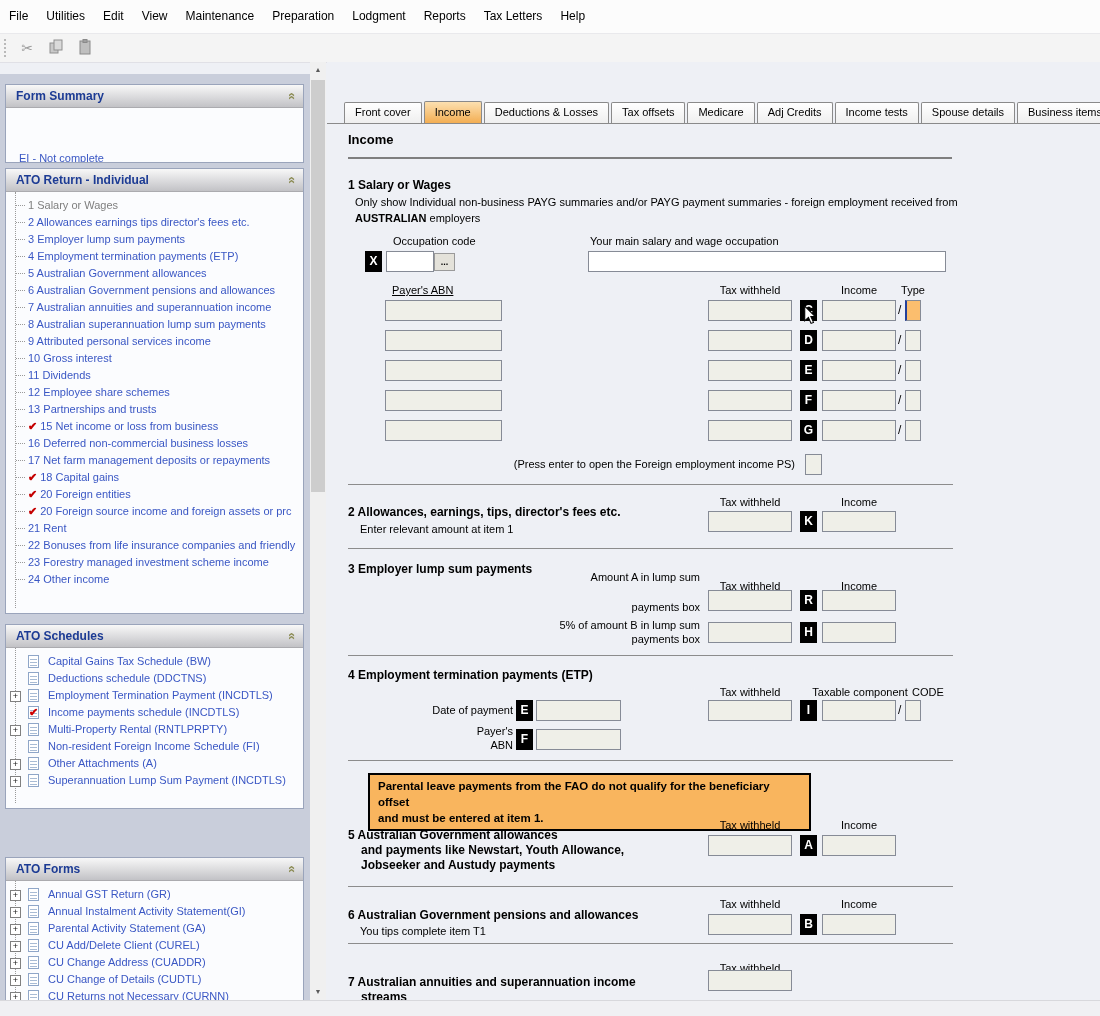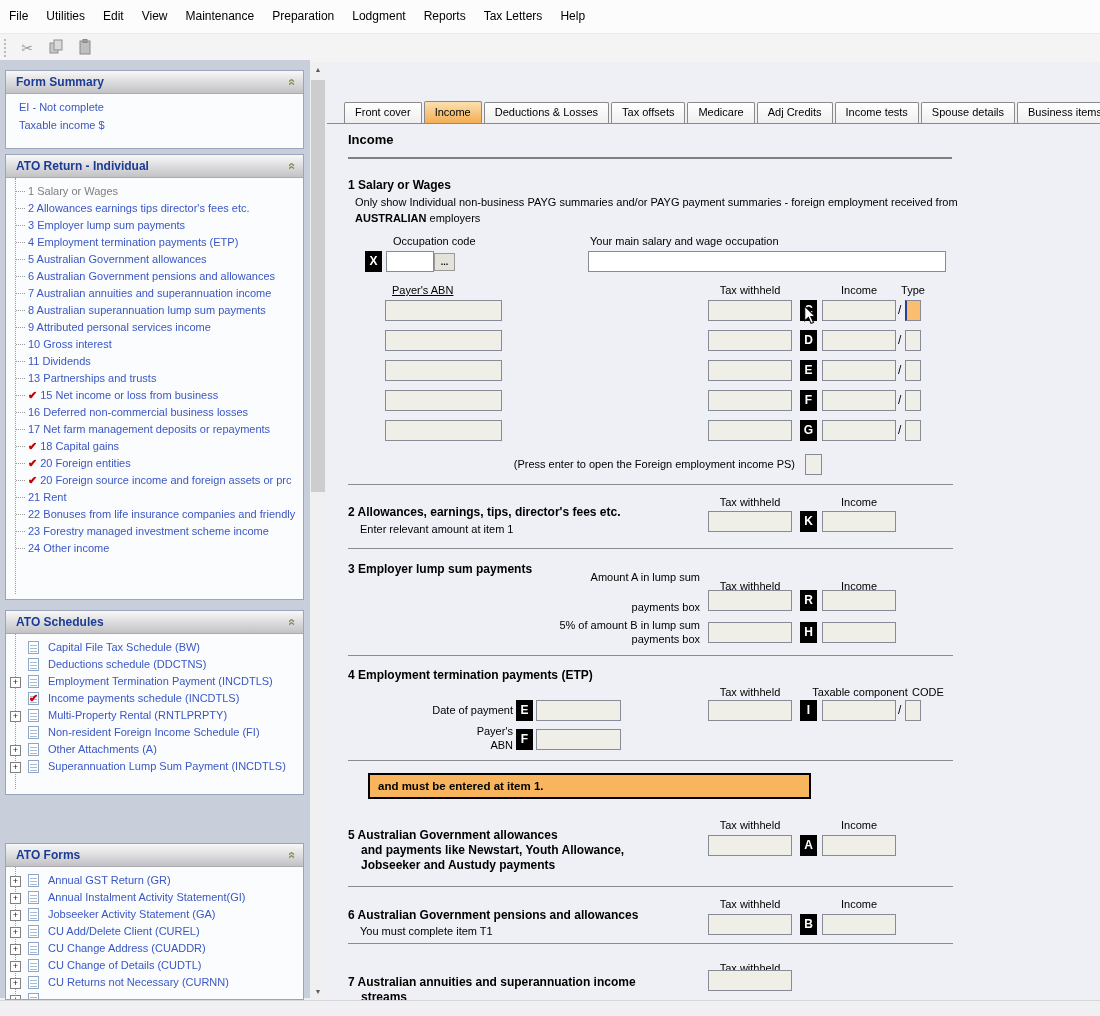--- a/index.html
+++ b/index.html
@@ -7,28 +7,28 @@
           font-family:"Liberation Sans",sans-serif;color:#000;}
   
   .menubar{position:absolute;left:0;top:0;width:1100px;height:33px;background:#FCFCFC;
            border-bottom:1px solid #E9E9EC;display:flex;align-items:center;}
   .mitem{font-size:12px;padding:0 9px;line-height:33px;cursor:default;}
   .toolbar{position:absolute;left:0;top:34px;width:1100px;height:28px;background:#F4F4F4;
            border-bottom:1px solid #E0E0E6;display:flex;align-items:center;}
   .grip{width:3px;height:18px;border-left:2px dotted #B9B9B9;margin:0 8px 0 4px;}
   .tbicon{width:20px;height:18px;margin-right:9px;color:#9B9B9B;font-size:14px;line-height:18px;text-align:center;}
   
-  .sidewrap{position:absolute;left:0;top:60px;width:310px;height:938px;background:#C9CEDB;}
+  .sidewrap{position:absolute;left:0;top:74px;width:310px;height:938px;background:#C9CEDB;}
   .panel{position:absolute;left:5px;width:299px;background:#FBFCFE;border:1px solid #9AA4BB;box-sizing:border-box;}
   .phead{height:22px;background:linear-gradient(#F8F8F8,#C2C2C6);border-bottom:1px solid #ABABAF;
          display:flex;align-items:center;justify-content:space-between;padding:0 8px 0 10px;}
   .ptitle{font-size:12px;font-weight:bold;color:#1C3B94;}
   .chev{display:inline-block;transform:rotate(90deg);color:#8C8C55;font-weight:bold;font-size:13px;line-height:10px;}
   .pbody{position:relative;overflow:hidden;}
-  .fslink{font-size:11px;color:#3A57C4;padding:3px 0 3px 13px;cursor:default;}
+  .fslink{font-size:11px;color:#3A57C4;padding:3px 0 3px 13px;cursor:default;margin-top:37px;}
   .treelist{padding-top:5px;}
   .treelist::before{content:"";position:absolute;left:9px;top:0;bottom:5px;border-left:1px dotted #9A9A9A;}
   .titem{height:17px;line-height:17px;font-size:11px;color:#3A57C4;white-space:nowrap;overflow:hidden;padding-left:10px;}
   .titem .hline{display:inline-block;width:9px;height:1px;border-top:1px dotted #9A9A9A;vertical-align:middle;margin-right:3px;}
   .titem.dim .tlabel{color:#7F7F7F;}
   .tcheck{color:#C40000;font-weight:bold;font-size:11px;margin-right:3px;}
   .sitem{position:relative;height:17px;line-height:17px;font-size:11px;color:#3A57C4;white-space:nowrap;overflow:hidden;padding-left:42px;}
   .sitem .pb{position:absolute;left:4px;top:4px;width:9px;height:9px;box-sizing:content-box;border:1px solid #808080;
              background:#fff;font-size:9px;line-height:9px;text-align:center;color:#222;}
   .sitem .doc{position:absolute;left:22px;top:2px;width:11px;height:13px;background:#fff;border:1px solid #8FA6C8;box-sizing:border-box;}
@@ -170,20 +170,23 @@
           </div>
 
           <div class="titem">
             <span class="hline"></span><span class="tlabel">10 Gross interest</span>
           </div>
 
           <div class="titem">
             <span class="hline"></span><span class="tlabel">11 Dividends</span>
           </div>
 
+          <div class="titem">
+            <span class="hline"></span><span class="tlabel">12 Employee share schemes</span>
+          </div>
 
           <div class="titem">
             <span class="hline"></span><span class="tlabel">13 Partnerships and trusts</span>
           </div>
 
 
           <div class="titem">
             <span class="hline"></span><span class="tcheck">✔</span><span class="tlabel">15 Net income or loss from business</span>
           </div>
 
@@ -231,21 +234,21 @@
         <span class="chev">«</span>
       </div>
       <div class="pbody treelist" style="height:155px;">
 
           <div class="sitem">
             
             <span class="doc">
               <i></i>
             </span>
             
-            <span>Capital File Tax Schedule (BW)</span>
+            <span>Capital Gains Tax Schedule (BW)</span>
           </div>
 
           <div class="sitem">
             
             <span class="doc">
               <i></i>
             </span>
             
             <span>Deductions schedule (DDCTNS)</span>
           </div>
@@ -327,21 +330,21 @@
               <i></i>
             </span>
             <span>Annual Instalment Activity Statement(GI)</span>
           </div>
 
           <div class="sitem">
             <span class="pb">+</span>
             <span class="doc">
               <i></i>
             </span>
-            <span>Jobseeker Activity Statement (GA)</span>
+            <span>Parental Activity Statement (GA)</span>
           </div>
 
           <div class="sitem">
             <span class="pb">+</span>
             <span class="doc">
               <i></i>
             </span>
             <span>CU Add/Delete Client (CUREL)</span>
           </div>
 
@@ -509,37 +512,38 @@
       <input class="inp" style="left: 474px; top: 576px; width: 74px;">
       <span class="slash" style="left:550px;top:579px;">/</span>
       <input class="inp" style="left: 557px; top: 576px; width: 16px;">
       <div class="lbl rr" style="left:0;top:601px;width:165px;">Payer's</div>
       <div class="lbl rr" style="left:0;top:615px;width:165px;">ABN</div>
       <span class="badge" style="left:168px;top:605px;">F</span>
       <input class="inp" style="left: 188px; top: 605px; width: 85px;">
       <div class="sep" style="top:636px;"></div>
 
       <div class="warn">
+        <div>Parental leave payments from the FAO do not qualify for the beneficiary offset</div>
         <div>and must be entered at item 1.</div>
       </div>
 
       <div class="lbl cc" style="left:360px;top:695px;width:84px;">Tax withheld</div>
       <div class="lbl cc" style="left:468px;top:695px;width:86px;">Income</div>
       <div class="sectitle" style="left:0;top:704px;">5 Australian Government allowances</div>
       <div class="sectitle" style="left:13px;top:719px;">and payments like Newstart, Youth Allowance,</div>
       <div class="sectitle" style="left:13px;top:734px;">Jobseeker and Austudy payments</div>
       <input class="inp" style="left: 360px; top: 711px; width: 84px;">
       <span class="badge" style="left:452px;top:711px;">A</span>
       <input class="inp" style="left: 474px; top: 711px; width: 74px;">
       <div class="sep" style="top:762px;"></div>
 
       <div class="lbl cc" style="left:360px;top:774px;width:84px;">Tax withheld</div>
       <div class="lbl cc" style="left:468px;top:774px;width:86px;">Income</div>
       <div class="sectitle" style="left:0;top:784px;">6 Australian Government pensions and allowances</div>
-      <div class="desc" style="left:12px;top:801px;">You must complete item T1</div>
+      <div class="desc" style="left:12px;top:801px;">You tips complete item T1</div>
       <input class="inp" style="left: 360px; top: 790px; width: 84px;">
       <span class="badge" style="left:452px;top:790px;">B</span>
       <input class="inp" style="left: 474px; top: 790px; width: 74px;">
       <div class="sep" style="top:819px;"></div>
 
       <div class="lbl cc" style="left:360px;top:838px;width:84px;">Tax withheld</div>
       <div class="sectitle" style="left:0;top:851px;">7 Australian annuities and superannuation income</div>
       <div class="sectitle" style="left:13px;top:866px;">streams</div>
       <input class="inp" style="left: 360px; top: 846px; width: 84px;">
     </div>

